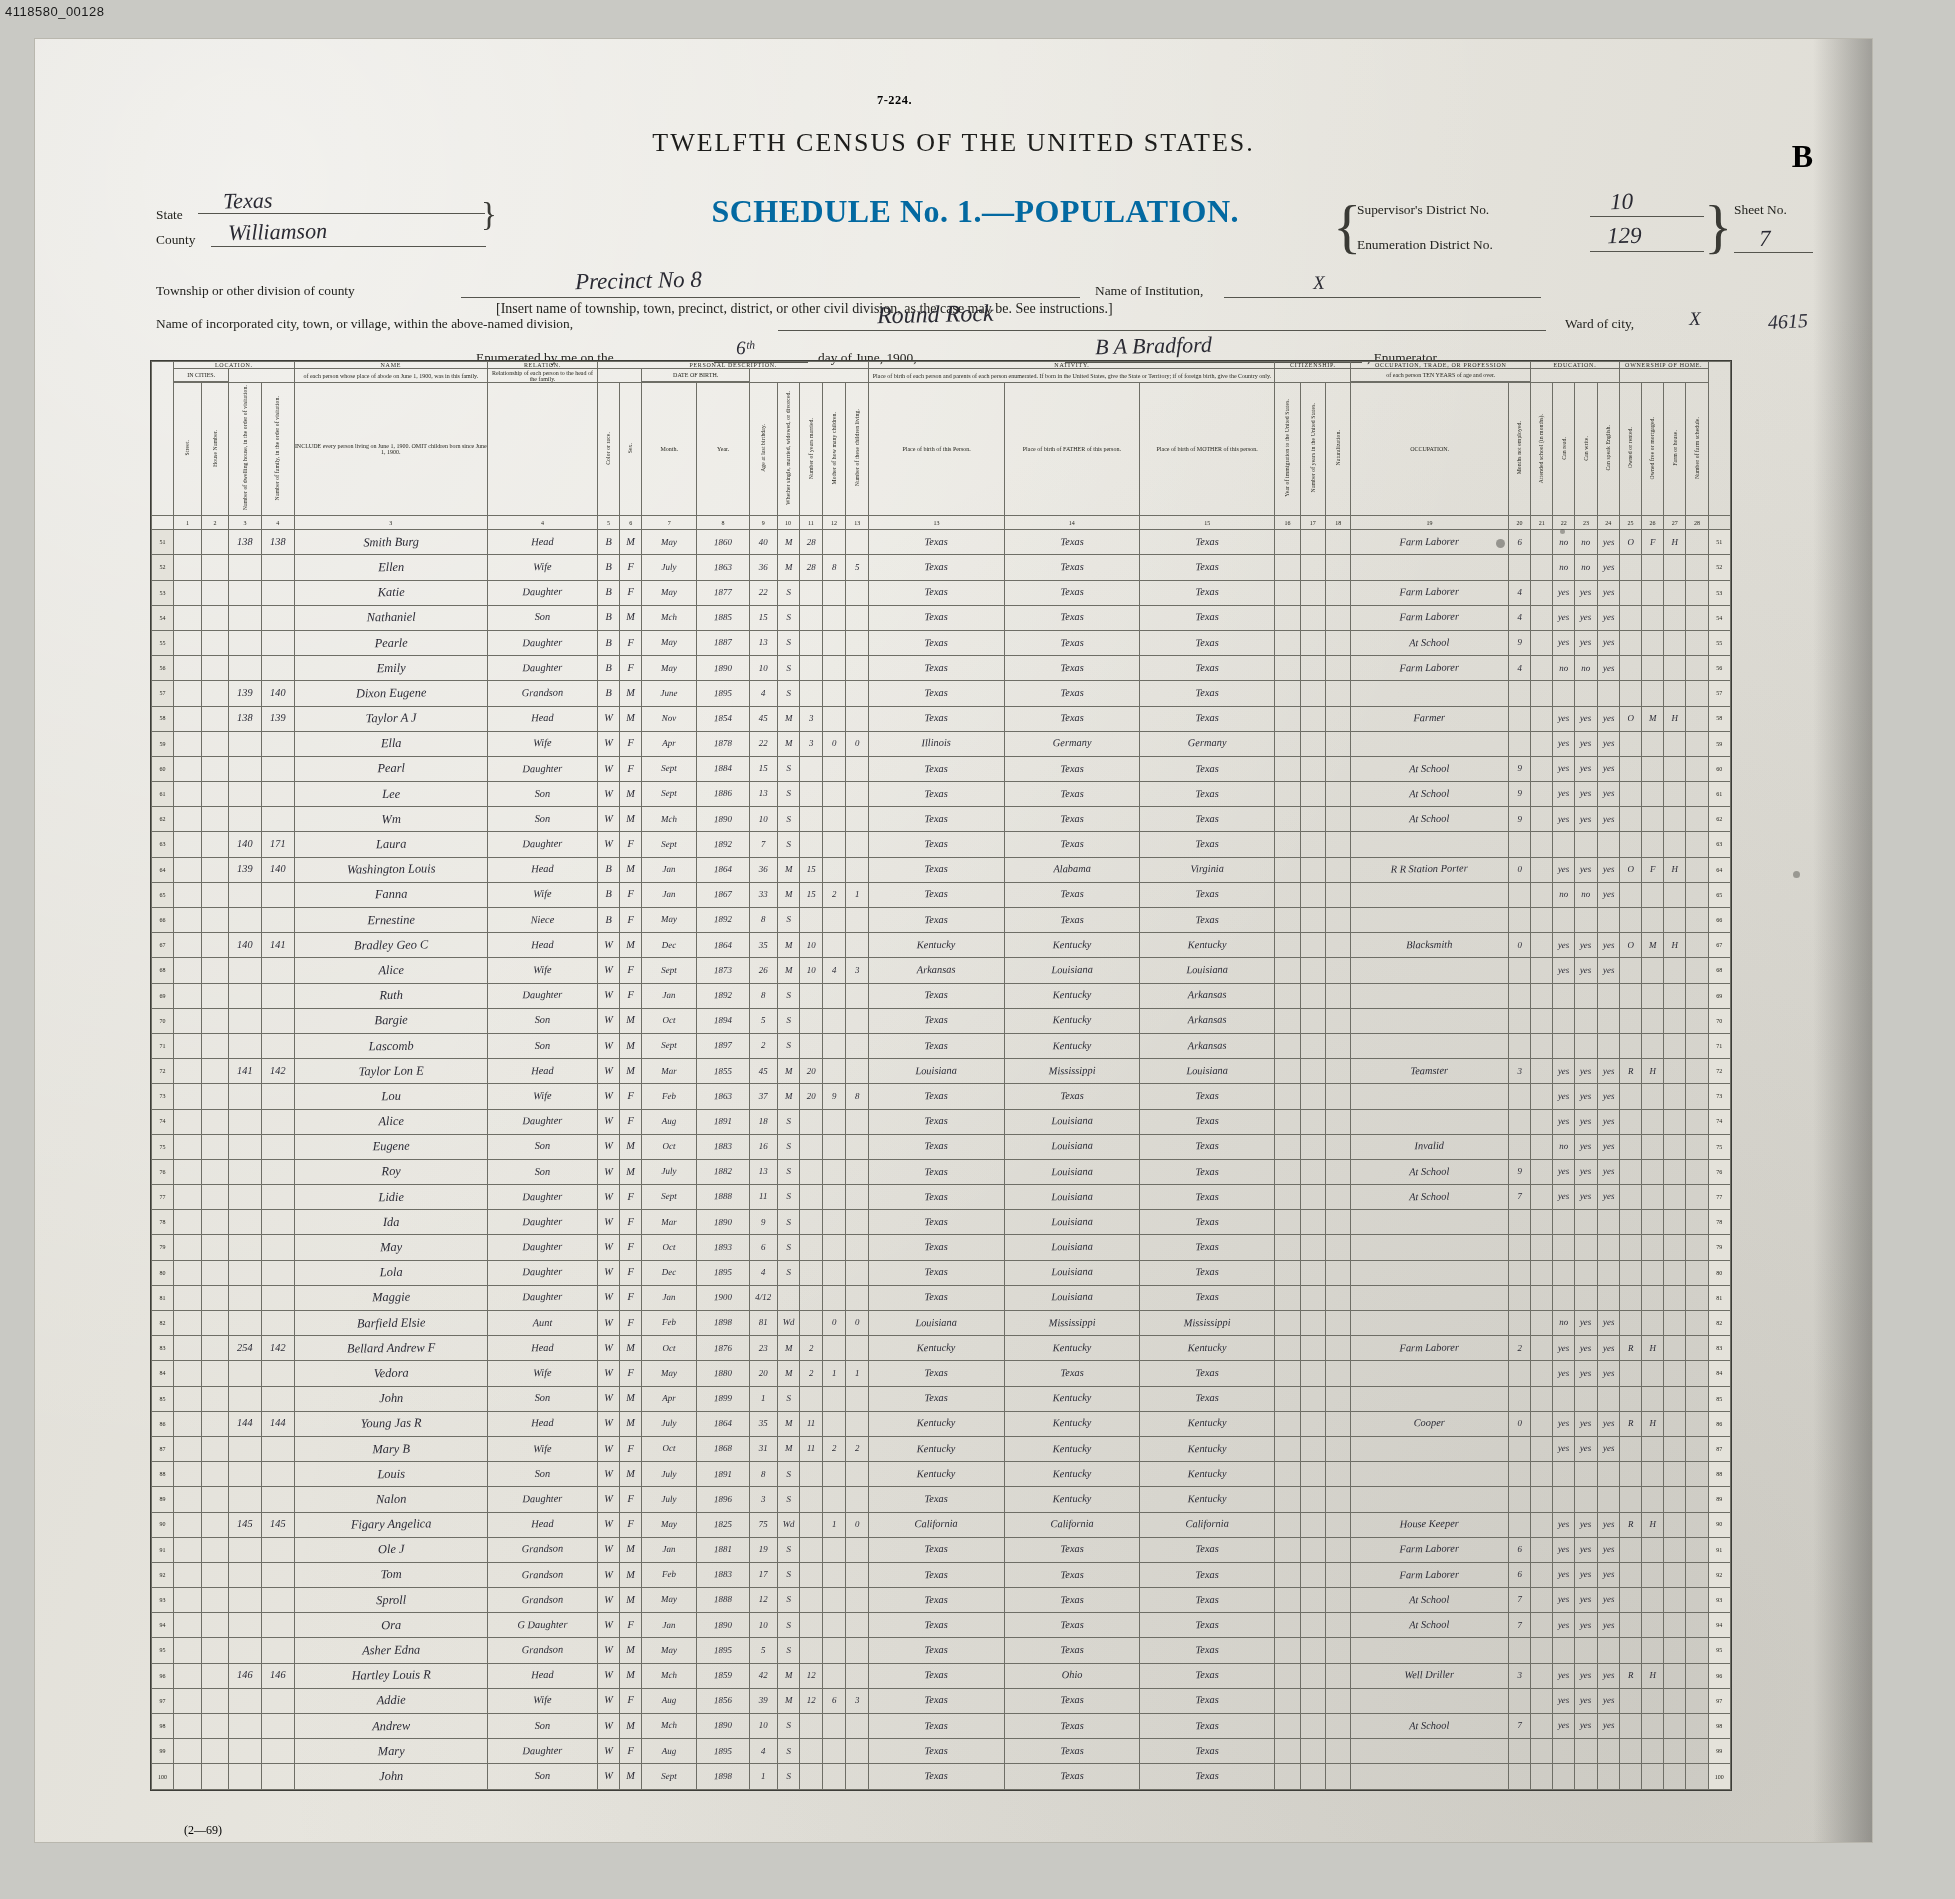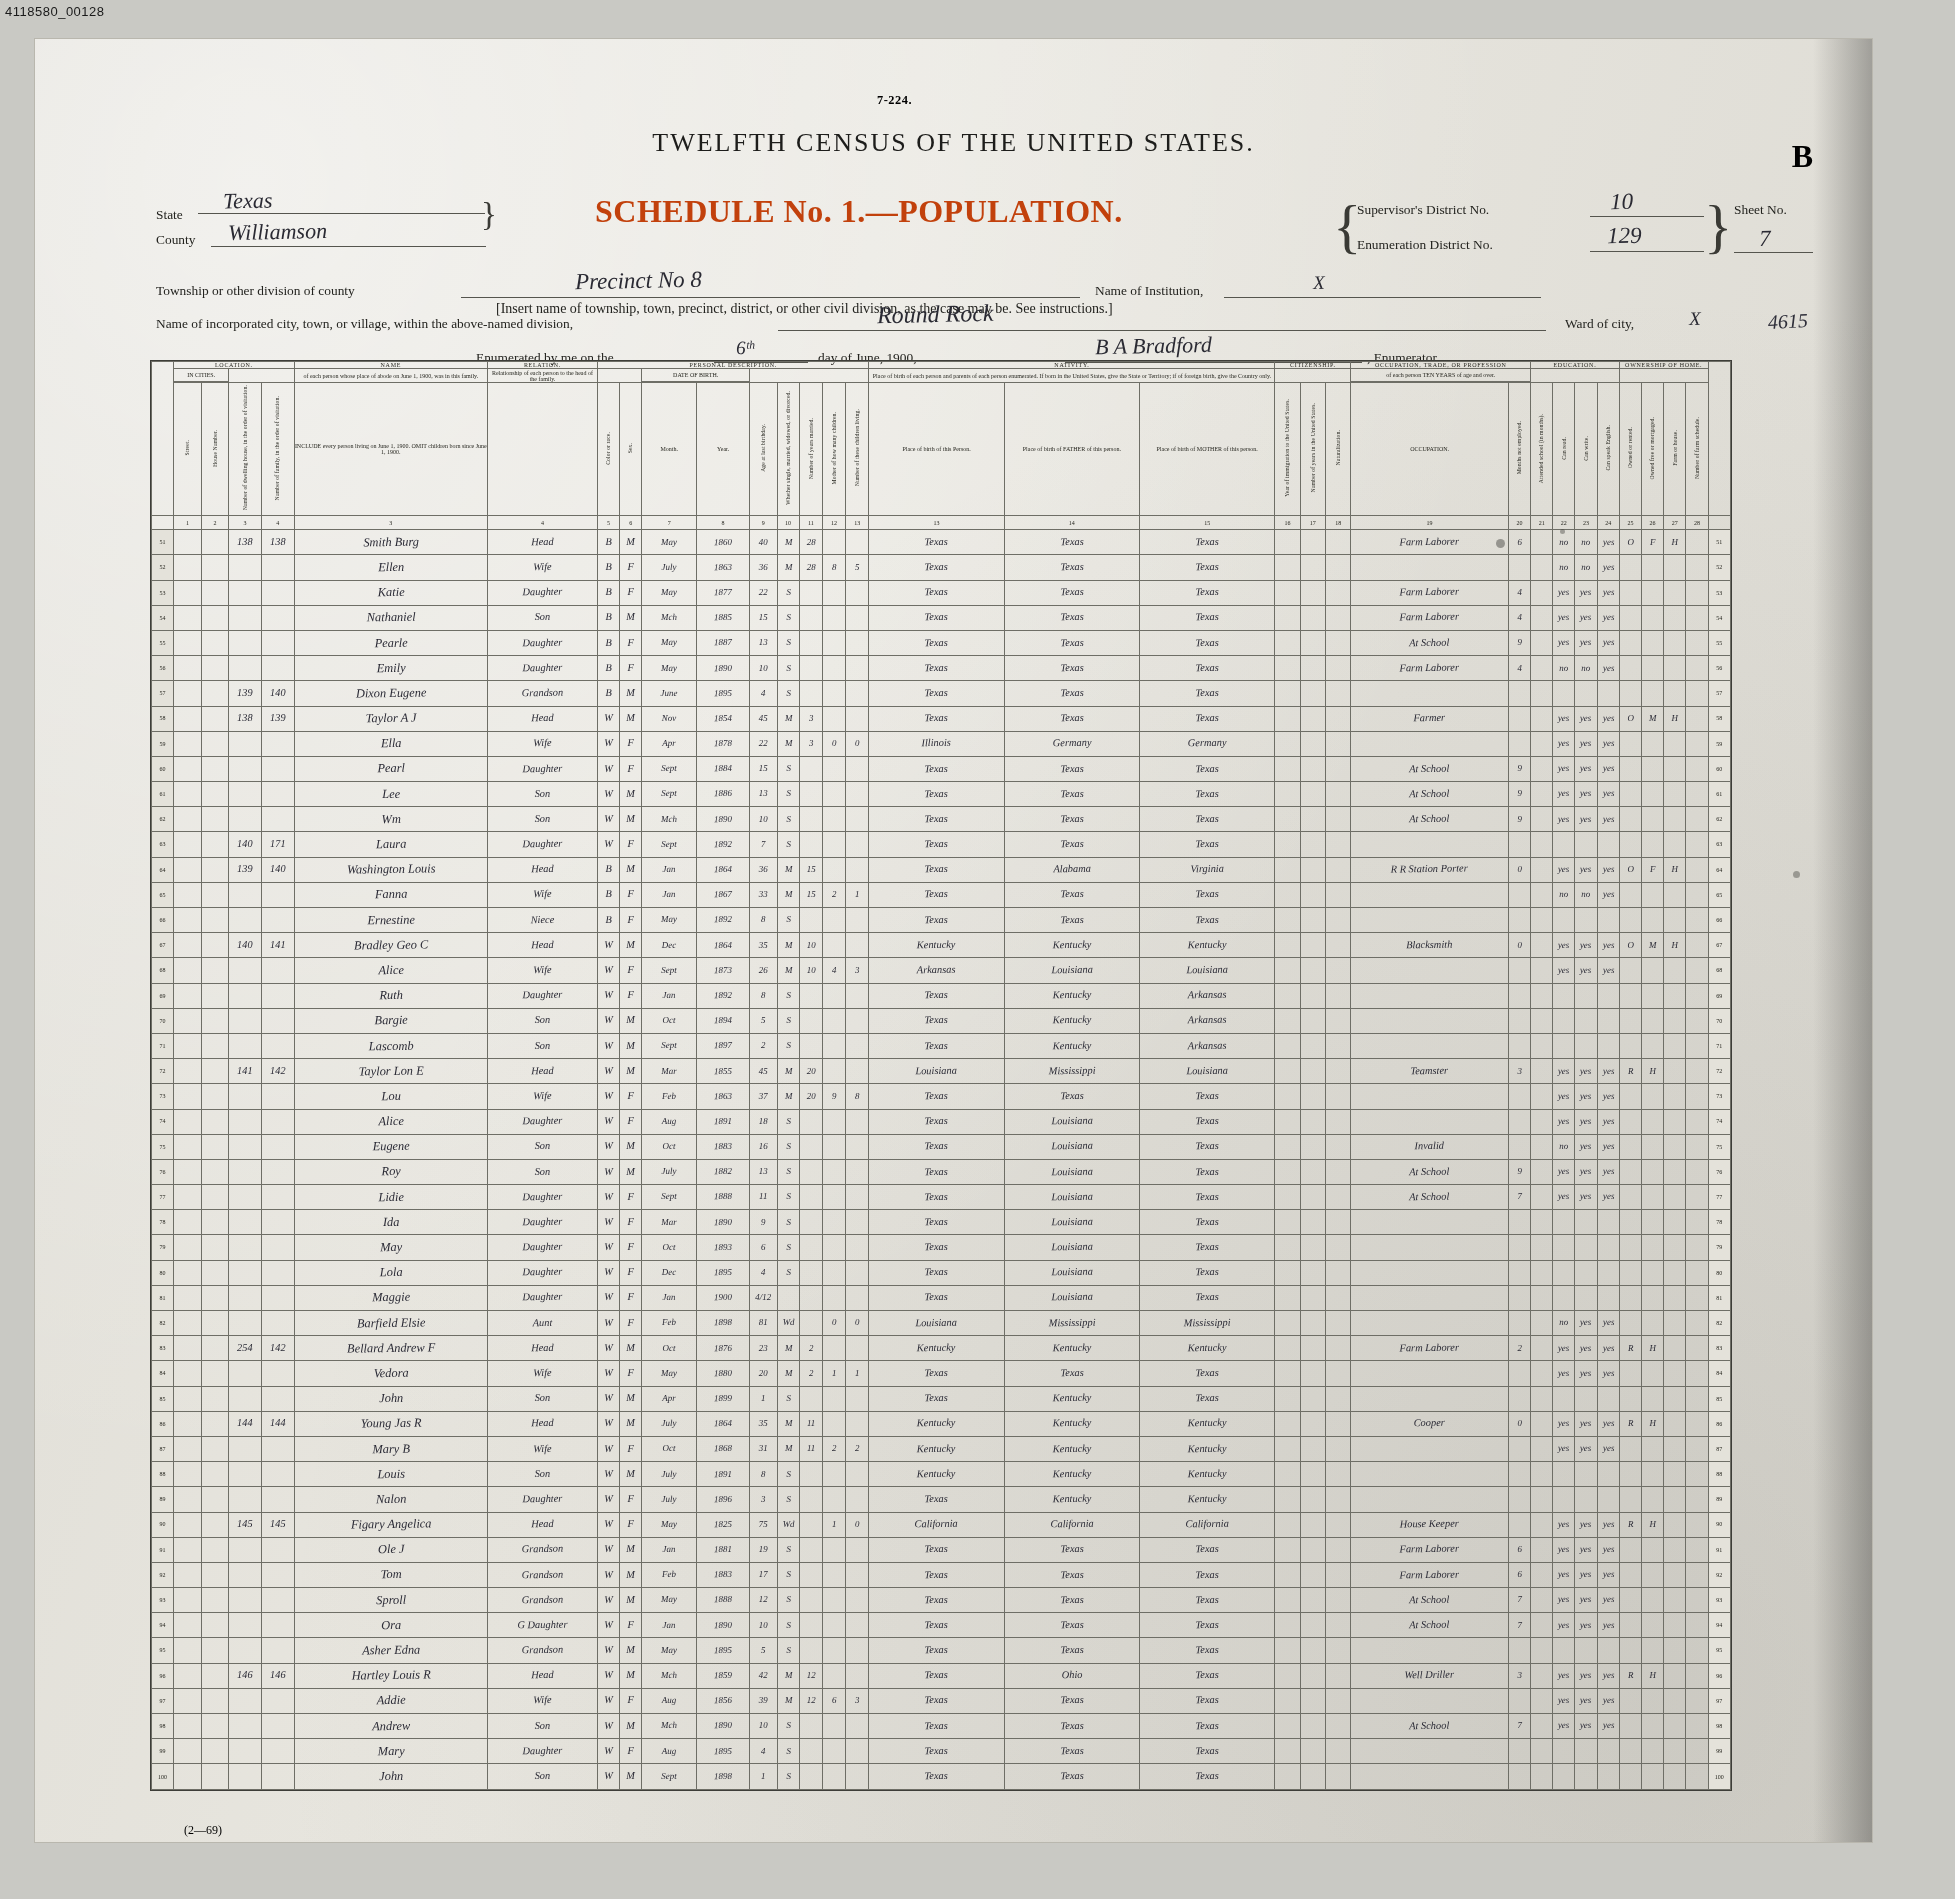--- a/index.html
+++ b/index.html
@@ -68,25 +68,25 @@
     text-align: center;
     font-size: 26px;
     letter-spacing: 2px;
     color: #1d1d1b;
   }
   .schedule-title {
     position: absolute;
     left: 560px;
     top: 154px;
     width: 644px;
-    text-align: left;
+    text-align: right;
     font-size: 32px;
     font-weight: bold;
     letter-spacing: 0.5px;
-    color: #c2410c;
+    color: #0369a1;
   }
   .letter-b {
     position: absolute;
     right: 59px;
     top: 99px;
     font-size: 32px;
     font-weight: bold;
     font-family: "Liberation Serif", serif;
   }
   .lbl {

